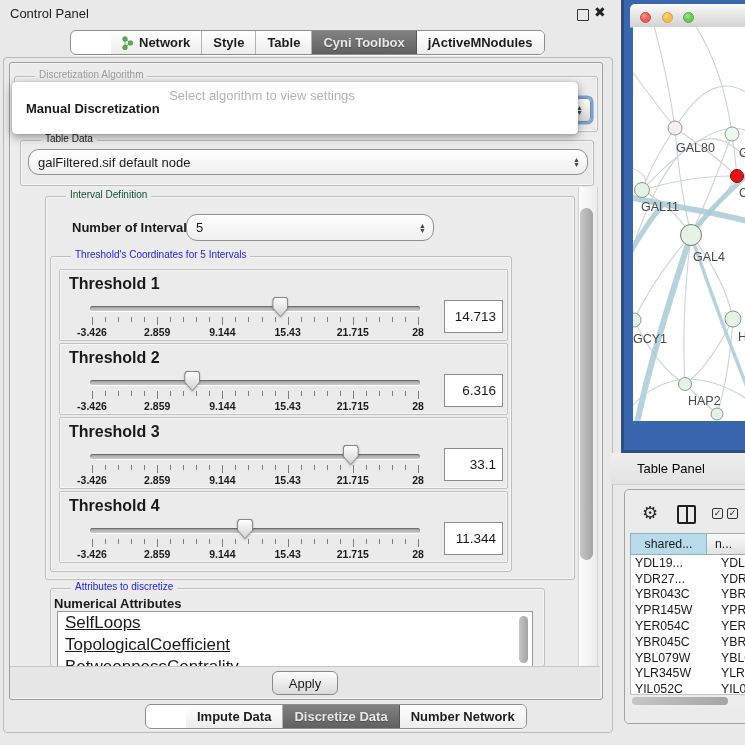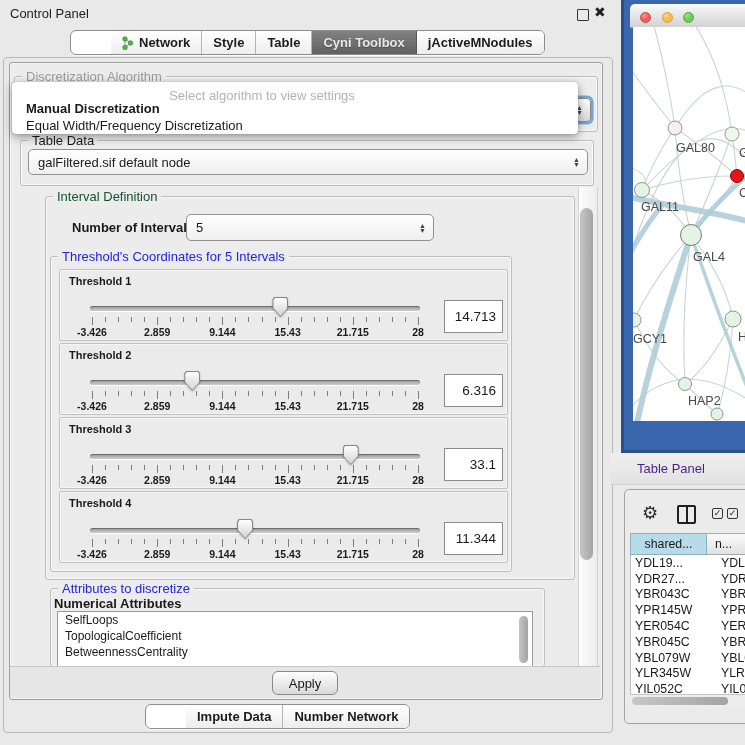--- a/index.html
+++ b/index.html
@@ -14,64 +14,64 @@
   .seg{display:flex;height:23px;border:1px solid #8d8d8d;border-radius:6px;overflow:hidden;
        background:#fff;box-shadow:0 1px 0 rgba(255,255,255,.8);padding-left:40px;}
   .seg .tab{display:flex;align-items:center;gap:5px;padding:0 11px;font-size:13px;font-weight:bold;
        color:#1c1c1c;background:linear-gradient(#ffffff,#ededed);border-right:1px solid #b3b3b3;cursor:default;}
   .seg .tab:last-child{border-right:none;}
   .seg .tab.sel{background:linear-gradient(#828282,#606060);color:#e8e8e8;border-right-color:#565656;text-shadow:0 1px 1px rgba(0,0,0,.3);justify-content:flex-end;}
   
   .outer-panel{left:3px;top:57px;width:608px;height:674px;border:1px solid #b9b9b9;border-radius:4px;background:#e9e9e9;}
   .content-panel{left:9px;top:62px;width:592px;height:636px;border:1px solid #9d9d9d;border-radius:3px;background:#ececec;box-shadow:inset 0 0 0 1px #f5f5f5;}
   .group{position:absolute;border:1px solid #bdbdbd;border-radius:3px;box-shadow:inset 0 0 0 1px #f7f7f7;}
-  .gtitle{position:absolute;top:-8px;left:7px;background:#ececec;padding:0 4px;font-size:13px;white-space:nowrap;}
-  
-  .combo{position:absolute;background:linear-gradient(#ffffff,#efefef);border:1px solid #919191;border-radius:5px;
+  .gtitle{position:absolute;top:-8px;left:20px;background:#ececec;padding:0 4px;font-size:10px;white-space:nowrap;}
+  
+  .combo{position:absolute;background:linear-gradient(#ffffff,#efefef);border:1px solid #919191;border-radius:11px;
          display:flex;align-items:center;font-size:13px;}
   .combo .ctext{padding-left:9px;flex:1;white-space:nowrap;overflow:hidden;}
   .arrows{position:absolute;right:7px;top:50%;transform:translateY(-50%);display:flex;flex-direction:column;line-height:5px;font-size:7px;color:#444;}
   .focus-btn{position:absolute;background:linear-gradient(#fdfdfd,#d7d7d7);border:1px solid #8a8a8a;border-radius:4px;
          box-shadow:0 0 0 2.6px rgba(96,152,216,.85);}
   
   .popup{left:12px;top:82px;width:566px;height:52px;background:#fff;border-radius:4px;z-index:60;
          box-shadow:0 3px 10px rgba(0,0,0,.38),0 0 1px rgba(0,0,0,.4);}
   .popup .ph{position:absolute;left:0;top:6px;width:500px;text-align:center;color:#b3b3b3;font-size:13px;}
   .popup .it1{position:absolute;left:2px;top:19px;font-size:13px;font-weight:bold;padding:0 12px;}
   .popup .it2{position:absolute;left:2px;top:36px;font-size:13px;padding:0 12px;}
   
   .tpanel{position:absolute;left:8px;width:447px;height:70px;background:#ebebeb;border:1px solid #c2c2c2;border-radius:2px;box-shadow:inset 0 0 0 1px #f6f6f6;}
-  .tpanel .tlabel{position:absolute;left:9px;top:5px;font-size:11px;font-weight:bold;}
+  .tpanel .tlabel{position:absolute;left:9px;top:5px;font-size:16px;font-weight:bold;}
   .track{position:absolute;left:30px;top:36px;width:330px;height:5px;border-radius:3px;
          background:linear-gradient(#9a9a9a,#cdcdcd);box-shadow:inset 0 1px 1px rgba(0,0,0,.35),0 1px 0 #fff;}
   .tick{position:absolute;width:1px;height:5px;background:#7d7d7d;top:47px;}
   .tick.major{height:8px;}
   .tlab{position:absolute;top:56px;transform:translateX(-50%);font-size:10.5px;font-weight:bold;color:#1b1b1b;white-space:nowrap;}
   .thumb{position:absolute;top:27px;width:16px;height:20px;filter:drop-shadow(0 1px 1px rgba(0,0,0,.25));}
   .thumb .t-o,.thumb .t-i{clip-path:polygon(10% 0,90% 0,100% 14%,100% 55%,50% 100%,0 55%,0 14%);}
   .thumb .t-o{position:absolute;inset:0;background:#878787;}
   .thumb .t-i{position:absolute;inset:1px;background:linear-gradient(#fefefe,#d3d3d3);}
   .vbox{position:absolute;left:384px;top:30px;width:51px;height:31px;background:#fff;border:1px solid #8c8c8c;
         display:flex;align-items:center;justify-content:flex-end;padding-right:6px;font-size:13.5px;}
   
   .attr-list{position:absolute;left:57px;top:611px;width:474px;height:54px;background:#fff;border:1px solid #9a9a9a;overflow:hidden;}
-  .attr-item{font-size:12px;padding:1px 16px 1px 7px;white-space:nowrap;}
+  .attr-item{font-size:17px;padding:1px 16px 1px 7px;white-space:nowrap;text-decoration:underline;}
   .sthumb{position:absolute;border-radius:8px;background:linear-gradient(90deg,#c6c6c6,#a4a4a4);}
   .vtrack{position:absolute;background:linear-gradient(90deg,#fdfdfd,#ececec);border-left:1px solid #d2d2d2;border-right:1px solid #d2d2d2;}
   
   .btn{position:absolute;display:flex;align-items:center;justify-content:center;font-size:13px;
        background:linear-gradient(#fefefe,#d9d9d9);border:1px solid #8a8a8a;border-radius:6px;}
   
   .net-window{left:621px;top:0;width:124px;height:453px;background:#3a66ad;box-shadow:inset 3px 0 0 #2c4f88,inset 0 -3px 0 #2c4f88;}
   .net-titlebar{left:630px;top:4px;width:115px;height:23px;background:linear-gradient(#fafafa,#d2d2d2);border-top-left-radius:5px;border-bottom:1px solid #9f9f9f;}
   .light{position:absolute;top:8px;width:11px;height:11px;border-radius:50%;}
   .net-canvas{left:633px;top:27px;width:112px;height:394px;background:#fff;overflow:hidden;}
   
   .tp-bar{left:611px;top:453px;width:134px;height:31px;background:linear-gradient(#efefef,#e2e2e2);border-bottom:1px solid #cfcfcf;}
-  .tp-title{left:637px;top:461px;font-size:13px;color:#4c1d95;}
+  .tp-title{left:637px;top:461px;font-size:13px;color:#000000;}
   .tp-panel{left:624px;top:489px;width:130px;height:233px;background:#ebebeb;border:1px solid #a3a3a3;border-radius:5px;}
   .gear{left:642px;top:502px;font-size:18px;color:#2c2c2c;}
   .split-ic{left:677px;top:505px;width:15px;height:15px;border:2px solid #1f1f1f;border-radius:2px;}
   .split-ic::after{content:"";position:absolute;left:6.5px;top:0;width:2px;height:15px;background:#1f1f1f;}
   .cb{position:absolute;top:508px;width:9px;height:9px;border:1.4px solid #333;border-radius:2px;font-size:9px;line-height:9px;text-align:center;color:#222;font-weight:bold;}
   .grid{left:630px;top:533px;width:200px;position:absolute;font-size:12.3px;}
   .gh{display:flex;height:22px;}
   .gh .h1{width:79px;background:#b7dbe8;border:1px solid #8fb0bf;display:flex;align-items:center;justify-content:center;}
   .gh .h2{width:120px;background:linear-gradient(#fafafa,#e1e1e1);border:1px solid #a8a8a8;border-left:none;display:flex;align-items:center;padding-left:8px;}
   .gb{background:#fff;border-left:1px solid #bbb;height:152px;overflow:hidden;}
@@ -124,21 +124,20 @@
   <div class="abs focus-btn" style="left:572px;top:98px;width:17px;height:22px;">
     <span class="arrows">
         <span>▲</span>
         <span>▼</span>
       </span>
   </div>
 
   <div class="abs popup">
     <div class="ph">Select algorithm to view settings</div>
     <div class="it1">Manual Discretization</div>
-    <div class="it2">Equal Width/Frequency Discretization</div>
   </div>
 
   <div class="group" style="left:20px;top:140px;width:572px;height:44px;">
     <span class="gtitle">Table Data</span>
   </div>
   <div class="combo" style="left:28px;top:149px;width:558px;height:24px;">
     <span class="ctext">galFiltered.sif default node</span>
     <span class="arrows">
         <span>▲</span>
         <span>▼</span>
@@ -338,20 +337,23 @@
       <div class="attr-item">BetweennessCentrality</div>
     </div>
   <div class="sthumb" style="left:519px;top:616px;width:9px;height:47px;"></div>
 
   <div class="abs" style="left:10px;top:666px;width:590px;height:31px;background:#e6e6e6;border-top:1px solid #c6c6c6;border-radius:0 0 3px 3px;"></div>
   <div class="btn" style="left:272px;top:671px;width:64px;height:22px;">Apply</div>
 
   <div class="abs seg" id="bottom-tabs" style="left:145px;top:704px;">
       <div class="tab">
         <span>Impute Data</span>
+      </div>
+      <div class="tab sel">
+        <span>Discretize Data</span>
       </div>
       <div class="tab">
         <span>Number Network</span>
       </div>
     </div>
 
   <div class="abs net-window"></div>
   <div class="abs net-titlebar" id="net-titlebar">
       <div class="light" style="left: 10px; background: radial-gradient(circle at 35% 30%, rgba(255, 255, 255, 0.4), transparent 45%), rgb(238, 95, 87); border: 1px solid rgb(202, 75, 64); box-sizing: border-box;"></div>
       <div class="light" style="left: 31.5px; background: radial-gradient(circle at 35% 30%, rgba(255, 255, 255, 0.4), transparent 45%), rgb(245, 189, 79); border: 1px solid rgb(214, 162, 67); box-sizing: border-box;"></div>

